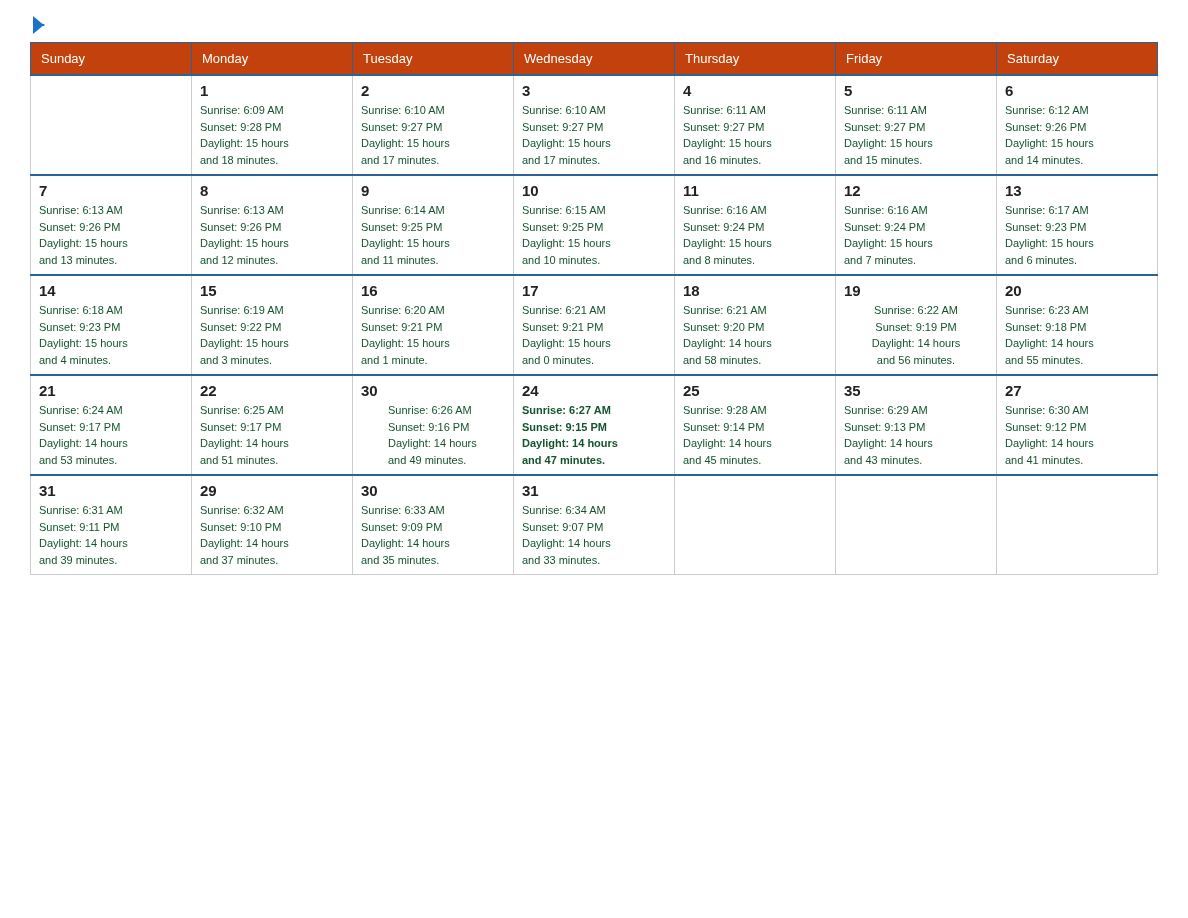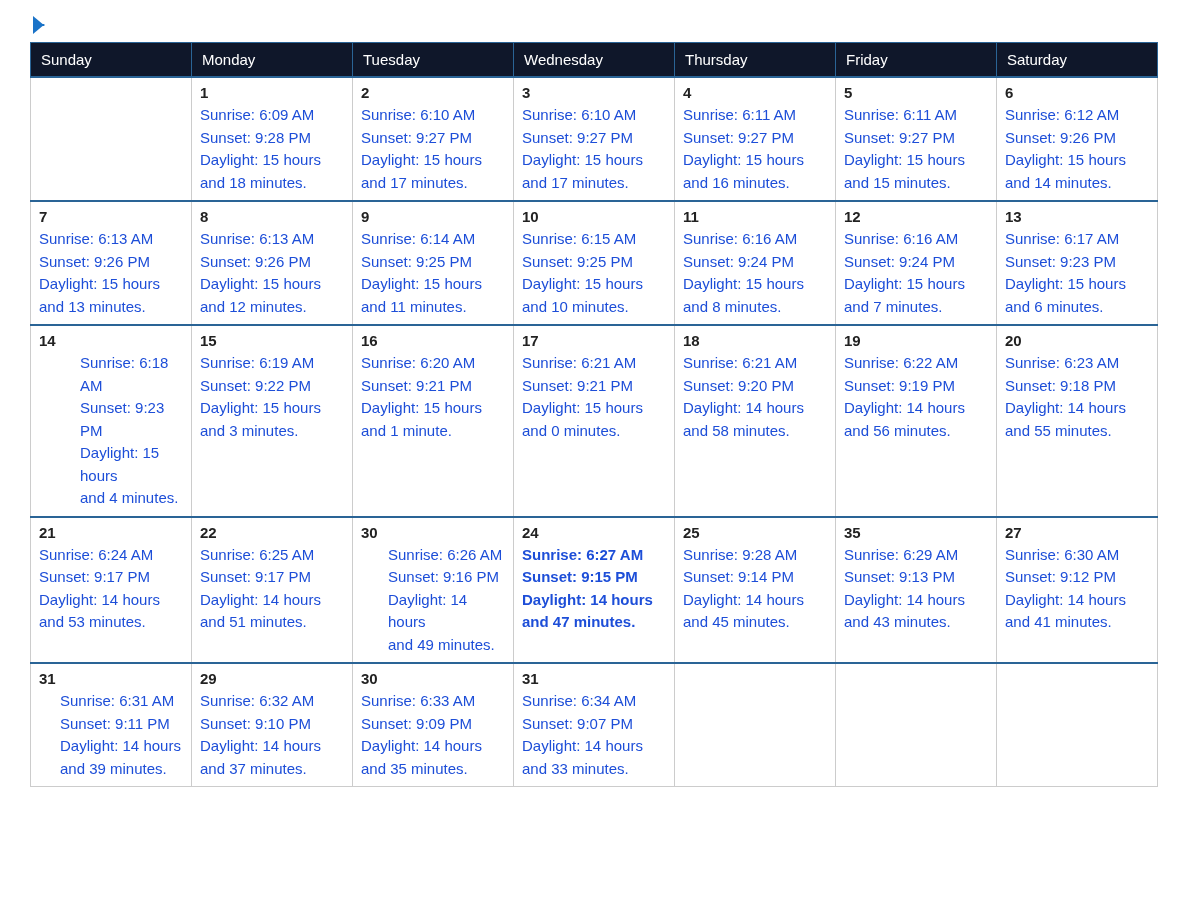--- a/index.html
+++ b/index.html
@@ -57,25 +57,25 @@
       font-size: 20px;
       color: #555;
       margin-top: 4px;
     }
     .calendar-table {
       width: 100%;
       border-collapse: collapse;
       margin-top: 10px;
     }
     .calendar-table th {
-      background-color: #0f172a;
+      background-color: #c2410c;
       color: #fff;
       padding: 8px 10px;
       text-align: left;
-      font-size: 15px;
+      font-size: 13px;
       font-weight: normal;
       border: 1px solid #2a6496;
     }
     .calendar-table td {
       border: 1px solid #ccc;
       vertical-align: top;
       padding: 6px 8px;
       width: 14.28%;
       min-height: 110px;
       font-size: 13px;
@@ -85,22 +85,22 @@
       background: #fff;
     }
     .day-number {
       font-size: 15px;
       font-weight: bold;
       color: #222;
       display: block;
       margin-bottom: 3px;
     }
     .day-info {
-      font-size: 15px;
-      color: #1d4ed8;
+      font-size: 11px;
+      color: #14532d;
       line-height: 1.5;
     }
     .week-row td {
       border-top: 2px solid #2a6496;
     }
   </style>
 </head>
 <body>
 
 <div class="header">
@@ -229,21 +229,21 @@
           <span class="day-number">13</span>
           <div class="day-info" style="white-space: pre-line;">Sunrise: 6:17 AM
 Sunset: 9:23 PM
 Daylight: 15 hours
 and 6 minutes.</div>
         </td>
       </tr>
       <tr class="week-row">
         <td>
           <span class="day-number">14</span>
-          <div class="day-info" style="white-space: pre-line; margin-left: 41px;">Sunrise: 6:18 AM
+          <div class="day-info" style="white-space: pre-line;">Sunrise: 6:18 AM
 Sunset: 9:23 PM
 Daylight: 15 hours
 and 4 minutes.</div>
         </td>
         <td>
           <span class="day-number">15</span>
           <div class="day-info" style="white-space: pre-line;">Sunrise: 6:19 AM
 Sunset: 9:22 PM
 Daylight: 15 hours
 and 3 minutes.</div>
@@ -264,21 +264,21 @@
         </td>
         <td>
           <span class="day-number">18</span>
           <div class="day-info" style="white-space: pre-line;">Sunrise: 6:21 AM
 Sunset: 9:20 PM
 Daylight: 14 hours
 and 58 minutes.</div>
         </td>
         <td>
           <span class="day-number">19</span>
-          <div class="day-info" style="white-space: pre-line;">Sunrise: 6:22 AM
+          <div class="day-info" style="white-space: pre-line; text-align: center;">Sunrise: 6:22 AM
 Sunset: 9:19 PM
 Daylight: 14 hours
 and 56 minutes.</div>
         </td>
         <td>
           <span class="day-number">20</span>
           <div class="day-info" style="white-space: pre-line;">Sunrise: 6:23 AM
 Sunset: 9:18 PM
 Daylight: 14 hours
 and 55 minutes.</div>
@@ -331,21 +331,21 @@
           <span class="day-number">27</span>
           <div class="day-info" style="white-space: pre-line;">Sunrise: 6:30 AM
 Sunset: 9:12 PM
 Daylight: 14 hours
 and 41 minutes.</div>
         </td>
       </tr>
       <tr class="week-row">
         <td>
           <span class="day-number">31</span>
-          <div class="day-info" style="white-space: pre-line; margin-left: 21px;">Sunrise: 6:31 AM
+          <div class="day-info" style="white-space: pre-line;">Sunrise: 6:31 AM
 Sunset: 9:11 PM
 Daylight: 14 hours
 and 39 minutes.</div>
         </td>
         <td>
           <span class="day-number">29</span>
           <div class="day-info" style="white-space: pre-line;">Sunrise: 6:32 AM
 Sunset: 9:10 PM
 Daylight: 14 hours
 and 37 minutes.</div>

